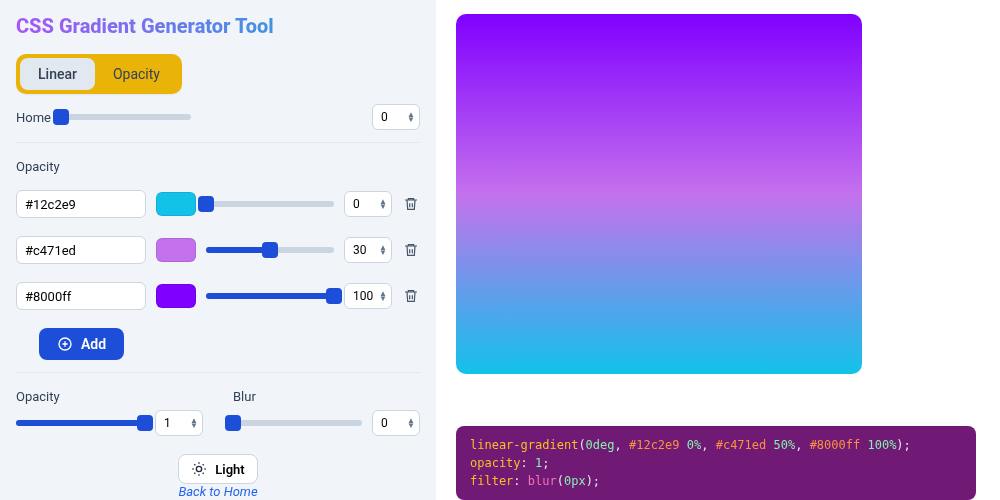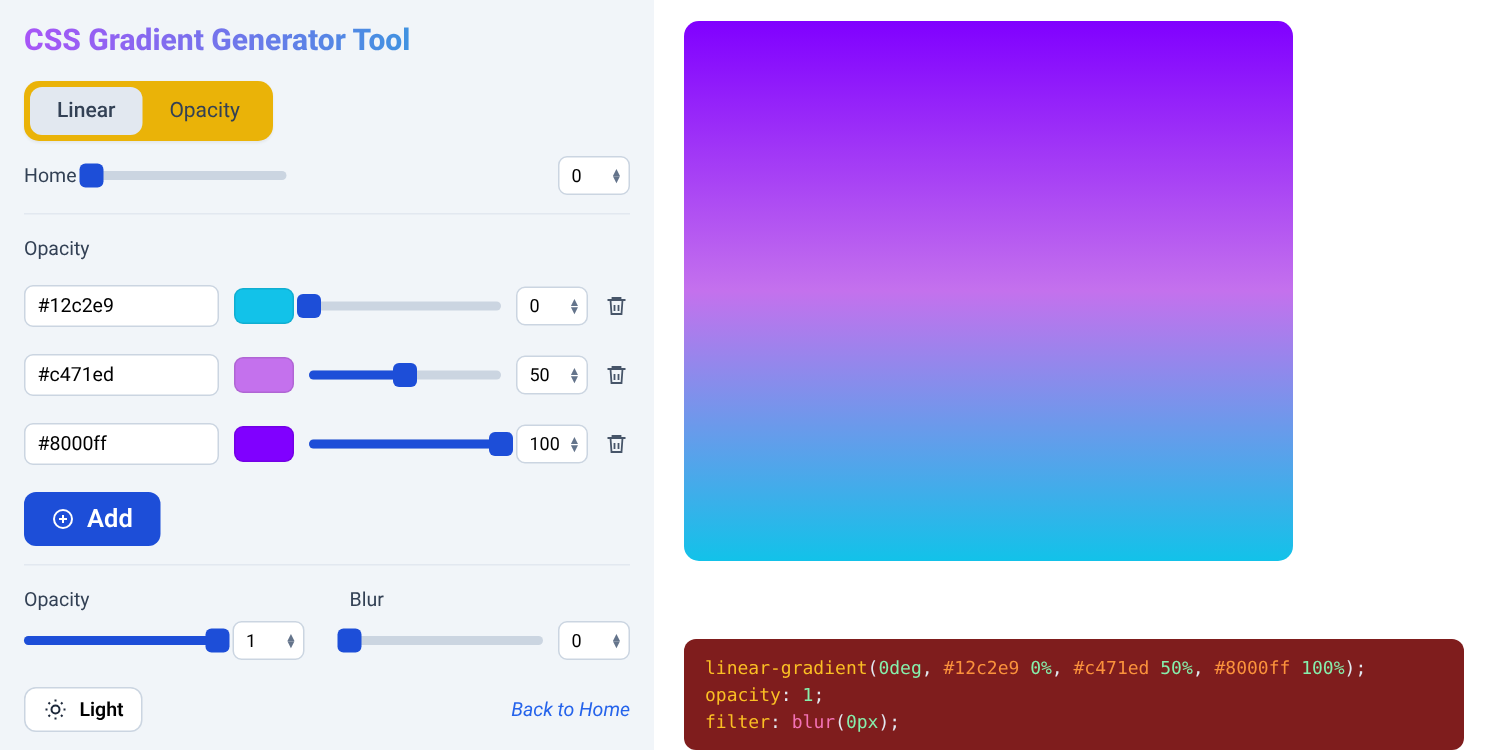--- a/index.html
+++ b/index.html
@@ -17,31 +17,31 @@
 .thumb { position: absolute; width: 16px; height: 16px; background: #1d4ed8; border-radius: 4px; top: 0; margin-left: -8px; }
 .numbox { width: 48px; height: 26px; border: 1px solid #cbd5e1; border-radius: 6px; display: flex; align-items: center; justify-content: space-between; padding: 0 4px 0 8px; font-size: 12px; background: #fff; }
 .spins { display: flex; flex-direction: column; line-height: 5px; font-size: 8px; color: #64748b; }
 hr.div { border: none; border-top: 1px solid #e2e8f0; margin: 2px 0; }
 .section-label { font-size: 13px; color: #334155; margin: 4px 0 6px; }
 .color-row { display: flex; align-items: center; gap: 10px; margin-bottom: 8px; }
 .hex { flex: 0 0 130px; height: 28px; border: 1px solid #cbd5e1; border-radius: 6px; background: #fff; display: flex; align-items: center; padding: 0 8px; font-size: 13px; }
 .swatch { width: 40px; height: 24px; border-radius: 6px; border: 1px solid rgba(0,0,0,.1); }
 .trash { width: 18px; height: 18px; cursor: pointer; display: flex; align-items: center; justify-content: center; }
 .trash svg { width: 16px; height: 16px; stroke: #475569; fill: none; stroke-width: 1.8; }
-.addbtn { background: #1d4ed8; color: #fff; font-size: 17px; font-weight: 600; padding: 8px 18px; border-radius: 8px; display: inline-flex; align-items: center; gap: 8px; cursor: pointer; width: fit-content; }
+.addbtn { background: #1d4ed8; color: #fff; font-size: 14px; font-weight: 600; padding: 8px 18px; border-radius: 8px; display: inline-flex; align-items: center; gap: 8px; cursor: pointer; width: fit-content; margin-left: 23px; }
 .addbtn svg { width: 16px; height: 16px; stroke: #fff; fill: none; stroke-width: 2; }
 .opblur { display: flex; gap: 30px; }
 .opblur > div { flex: 1; }
-.footer { display: flex; justify-content: space-between; align-items: center; margin-top: auto; padding-top: 8px; }
+.footer { display: flex; justify-content: space-between; align-items: center; margin-top: auto; padding-top: 8px; flex-direction: column; }
 .lightbtn { border: 1px solid #cbd5e1; border-radius: 8px; padding: 6px 12px; background: #fff; display: inline-flex; align-items: center; gap: 8px; font-size: 13px; font-weight: 600; cursor: pointer; }
 .lightbtn svg { width: 16px; height: 16px; stroke: #1e293b; fill: none; stroke-width: 2; }
 .backlink { color: #2563eb; font-size: 13px; cursor: pointer; font-style: italic; }
 .main { flex: 1; display: flex; flex-direction: column; padding: 14px 20px 0 20px; gap: 12px; }
 .preview { width: 406px; height: 406px; border-radius: 10px; }
-.code { background: #7f1d1d; border-radius: 8px; padding: 10px 14px; font-family: ui-monospace, Menlo, monospace; font-size: 12px; color: #e2e8f0; line-height: 1.5; width: 520px; margin-top: 40px; }
+.code { background: #701a75; border-radius: 8px; padding: 10px 14px; font-family: ui-monospace, Menlo, monospace; font-size: 12px; color: #e2e8f0; line-height: 1.5; width: 520px; margin-top: 40px; }
 .kw { color: #fbbf24; } .num { color: #86efac; } .hexv { color: #fb923c; } .fn { color: #f472b6; }
 </style>
 </head>
 <body>
 
 <div class="sidebar">
   <div class="title">CSS Gradient Generator Tool</div>
 
   <div class="tabs">
     <div class="tab active">Linear</div>
@@ -93,21 +93,21 @@
 
   <div class="color-row">
     <div class="hex">#c471ed</div>
     <div class="swatch" style="background:#c471ed"></div>
     <div class="slider-wrap">
       <div class="track"></div>
         <div class="fill" style="width:50%"></div>
         <div class="thumb" style="left:50%"></div>
     </div>
     <div class="numbox">
-        <span>50</span>
+        <span>30</span>
         <div class="spins">
           <span>▲</span>
           <span>▼</span>
         </div>
       </div>
     <div class="trash">
         <svg viewBox="0 0 24 24">
           <path d="M3 6h18M8 6V4h8v2M6 6l1 14h10l1-14M10 11v6M14 11v6"></path>
         </svg>
       </div>

